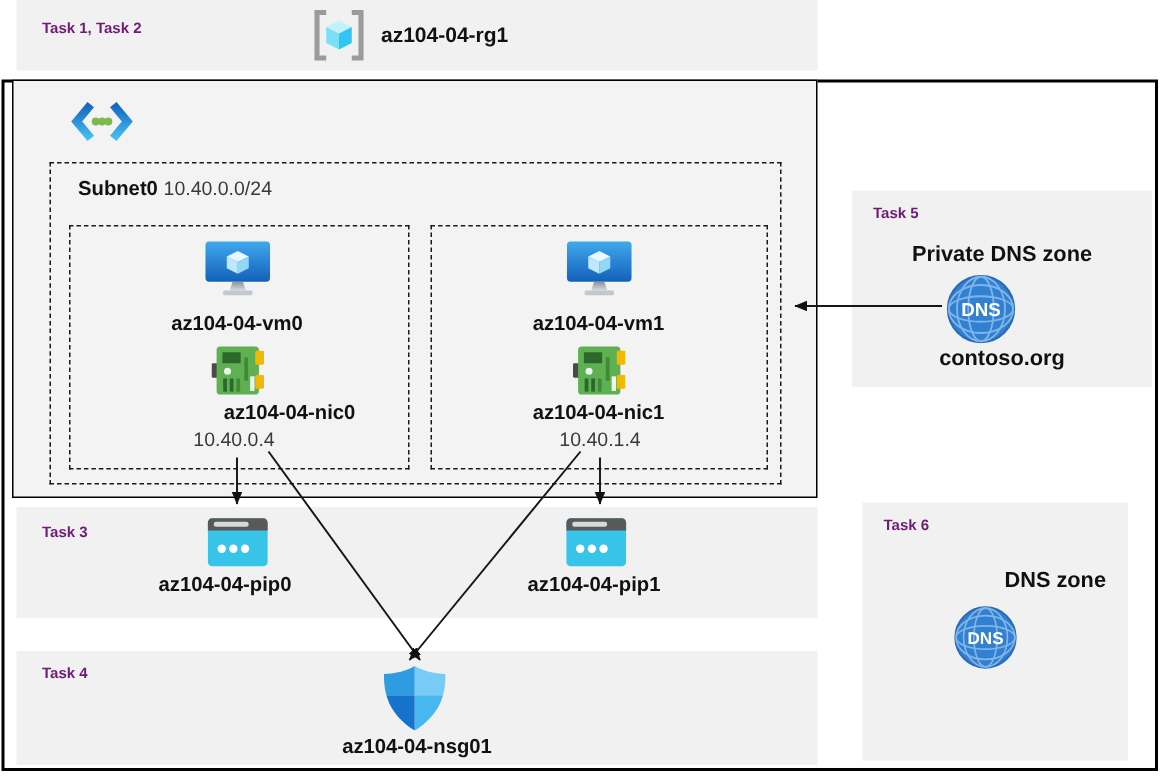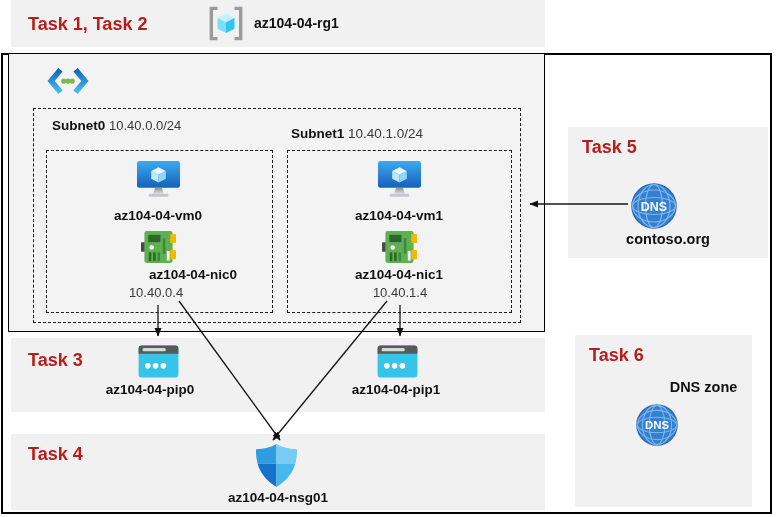--- a/index.html
+++ b/index.html
@@ -1,20 +1,20 @@
 <!DOCTYPE html>
 <html><head>
 <meta charset="utf-8">
 <style>
   html,body{margin:0;padding:0;background:#fff;}
   .canvas{position:relative;width:776px;height:517px;background:#fff;overflow:hidden;
           font-family:"Liberation Sans",sans-serif;}
   .abs{position:absolute;}
   .band{position:absolute;background:#F1F1F1;}
-  .task-lbl{position:absolute;font-size:18px;font-weight:700;color:#b91c1c;white-space:nowrap;}
+  .task-lbl{position:absolute;font-size:10px;font-weight:700;color:#701a75;white-space:nowrap;}
   .lbl-bold{font-size:13.5px;font-weight:700;color:#111;white-space:nowrap;}
   .lbl-ip{font-size:13px;font-weight:400;color:#3A3A3A;white-space:nowrap;}
   .cidr{font-weight:400;color:#3A3A3A;}
   .center{position:absolute;transform:translateX(-50%);white-space:nowrap;}
   .outer-frame{position:absolute;left:1px;top:53px;width:771px;height:461px;
                border:2px solid #000;box-sizing:border-box;pointer-events:none;}
   .vnet-box{position:absolute;left:8px;top:53px;width:537px;height:279px;background:#F3F3F3;
             border:1.5px solid #000;box-sizing:border-box;}
   .dashed{position:absolute;border:1px dashed #1A1A1A;box-sizing:border-box;}
   .arrows{position:absolute;left:0;top:0;pointer-events:none;}
@@ -62,24 +62,20 @@
   </div>
 
   <div class="dashed" style="left:33px;top:108px;width:488px;height:215px;"></div>
 
   <div class="abs" style="left:52px;top:118px;font-size:13.5px;">
     <span class="lbl-bold">Subnet0</span>
     <span class="cidr" style="font-size:13px;">10.40.0.0/24</span>
   </div>
   <div class="dashed" style="left:46px;top:150px;width:227px;height:163px;"></div>
 
-  <div class="abs" style="left:291px;top:126px;font-size:13.5px;">
-    <span class="lbl-bold">Subnet1</span>
-    <span class="cidr" style="font-size:13.5px;">10.40.1.0/24</span>
-  </div>
   <div class="dashed" style="left:287px;top:150px;width:225px;height:163px;"></div>
 
   <div class="abs" style="left:136px;top:160px;">
     <svg viewBox="0 0 46 40" width="45" height="40">
       <defs>
         <linearGradient id="vmg" x1="0" y1="0" x2="0" y2="1">
           <stop offset="0" stop-color="#3FA9ED"></stop>
             <stop offset="1" stop-color="#1460BA"></stop>
         </linearGradient>
         <linearGradient id="stg" x1="0" y1="0" x2="0" y2="1">
@@ -138,20 +134,21 @@
       <rect x="17" y="23.5" width="2.6" height="9" fill="#3E8A37"></rect>
       <rect x="22.5" y="9" width="2.6" height="16" fill="#3E8A37"></rect>
       <rect x="26.5" y="22" width="3" height="10" fill="#EDF6EC"></rect>
     </svg>
   </div>
   <div class="center lbl-bold" style="left:399px;top:267px;">az104-04-nic1</div>
   <div class="center lbl-ip" style="left:400px;top:285px;">10.40.1.4</div>
 
   <div class="t5box" style="left:568px;top:127px;width:200px;height:131px;">
     <div class="task-lbl" style="left:14px;top:10px;">Task 5</div>
+    <div class="panel-title" style="top:35px;">Private DNS zone</div>
     <div class="abs" style="left:63px;top:56px;">
       <svg viewBox="0 0 46 46" width="46" height="46">
         <circle cx="23" cy="23" r="22" fill="#3280D2" stroke="#2A6CB8" stroke-width="1.5"></circle>
         <g fill="none" stroke="#8FC0EC" stroke-width="1.2" opacity="0.85">
           <ellipse cx="23" cy="23" rx="21.5" ry="8.5"></ellipse>
           <ellipse cx="23" cy="23" rx="21.5" ry="16"></ellipse>
           <ellipse cx="23" cy="23" rx="8.5" ry="21.5"></ellipse>
           <ellipse cx="23" cy="23" rx="16" ry="21.5"></ellipse>
         </g>
         <text x="23" y="27.5" text-anchor="middle" font-family="Liberation Sans, sans-serif" font-size="12.5" font-weight="bold" fill="#fff">DNS</text>

